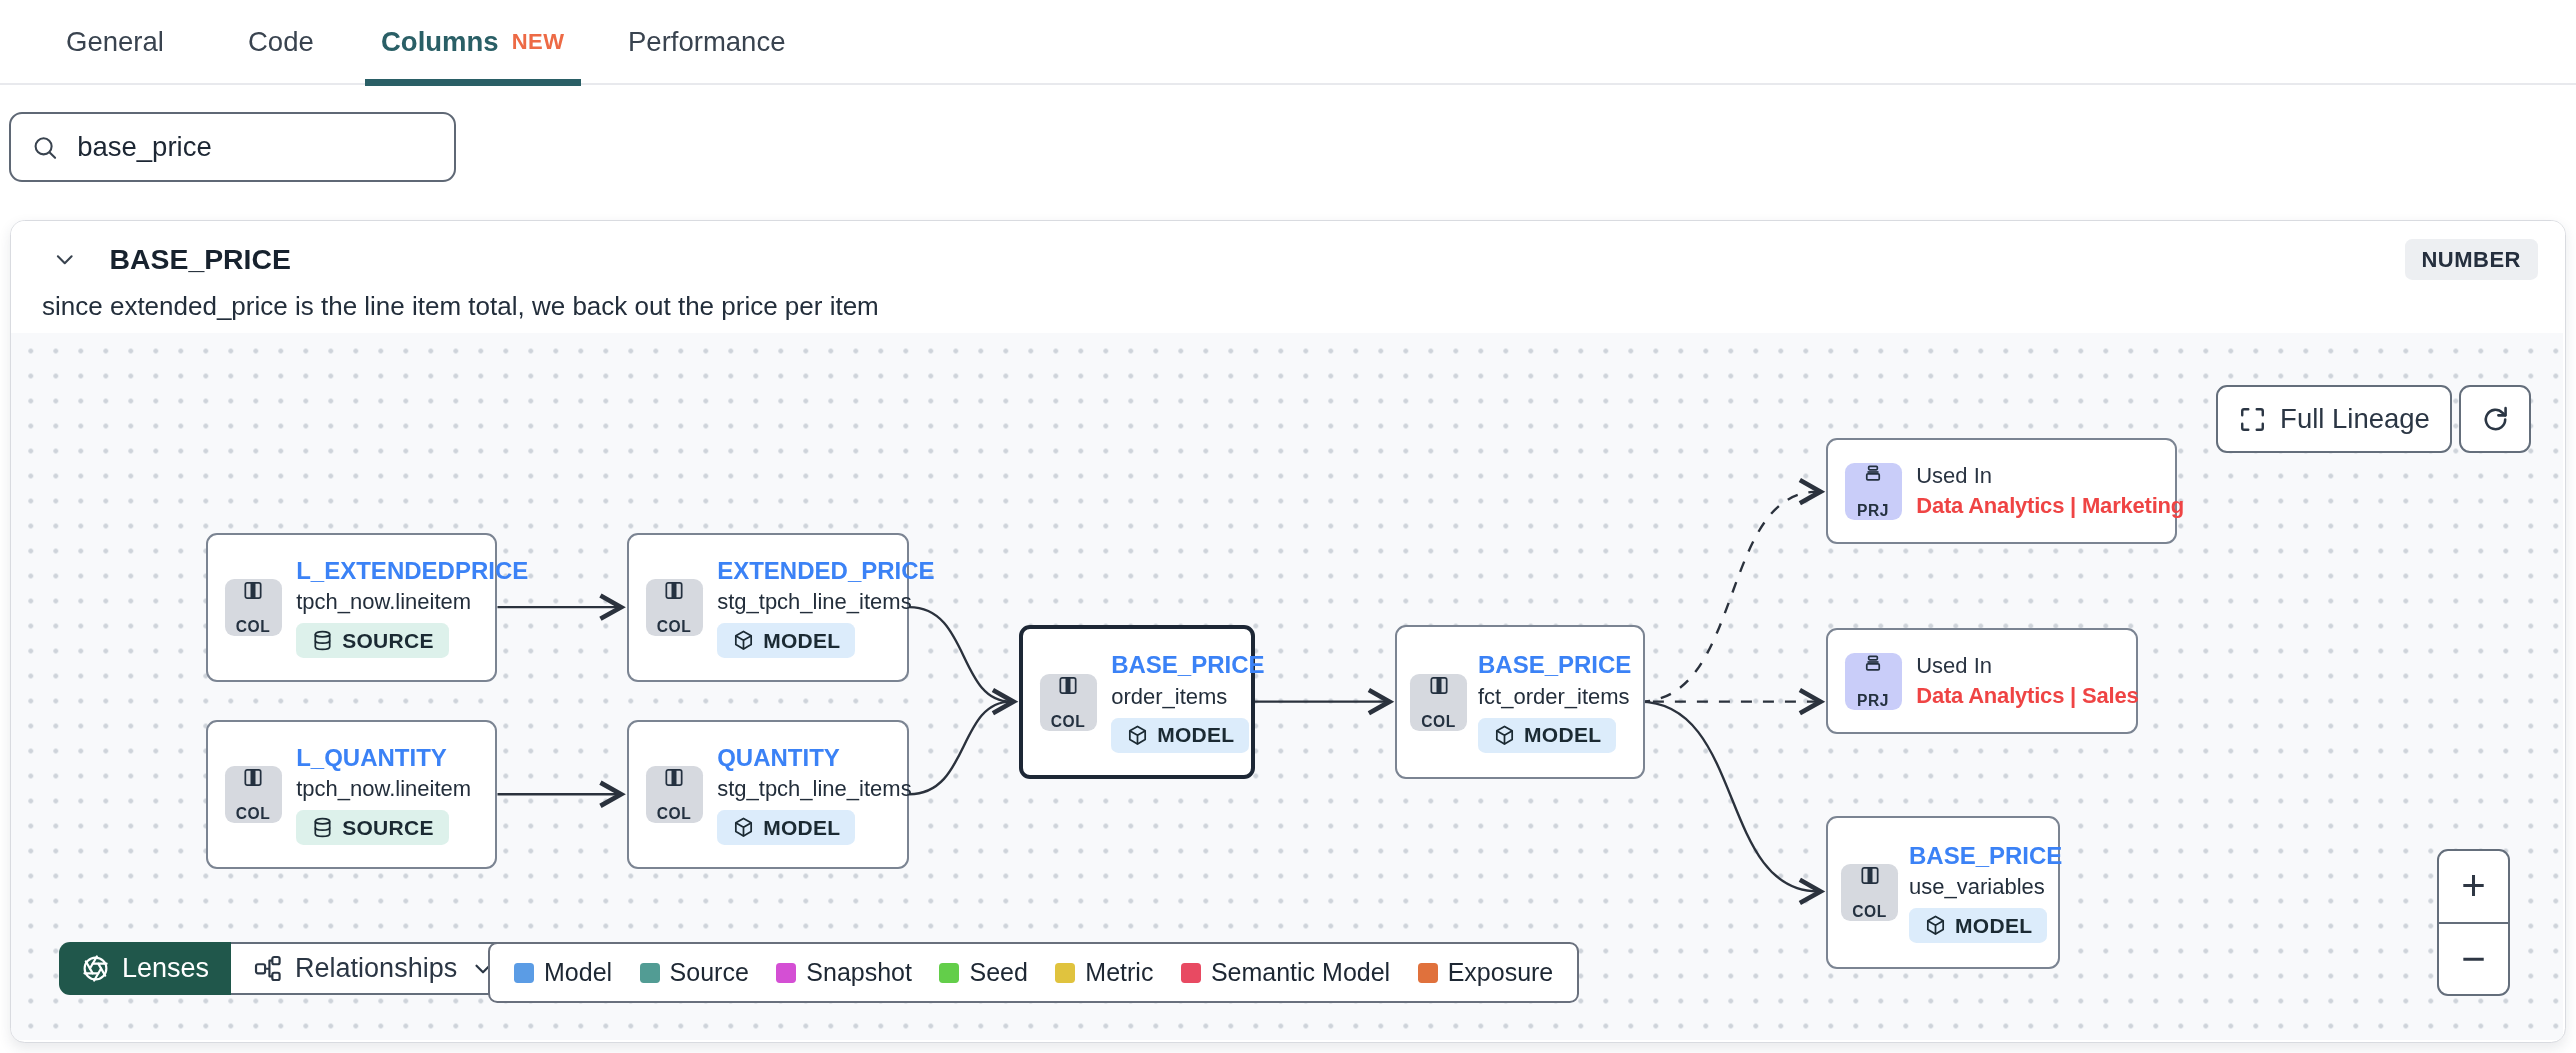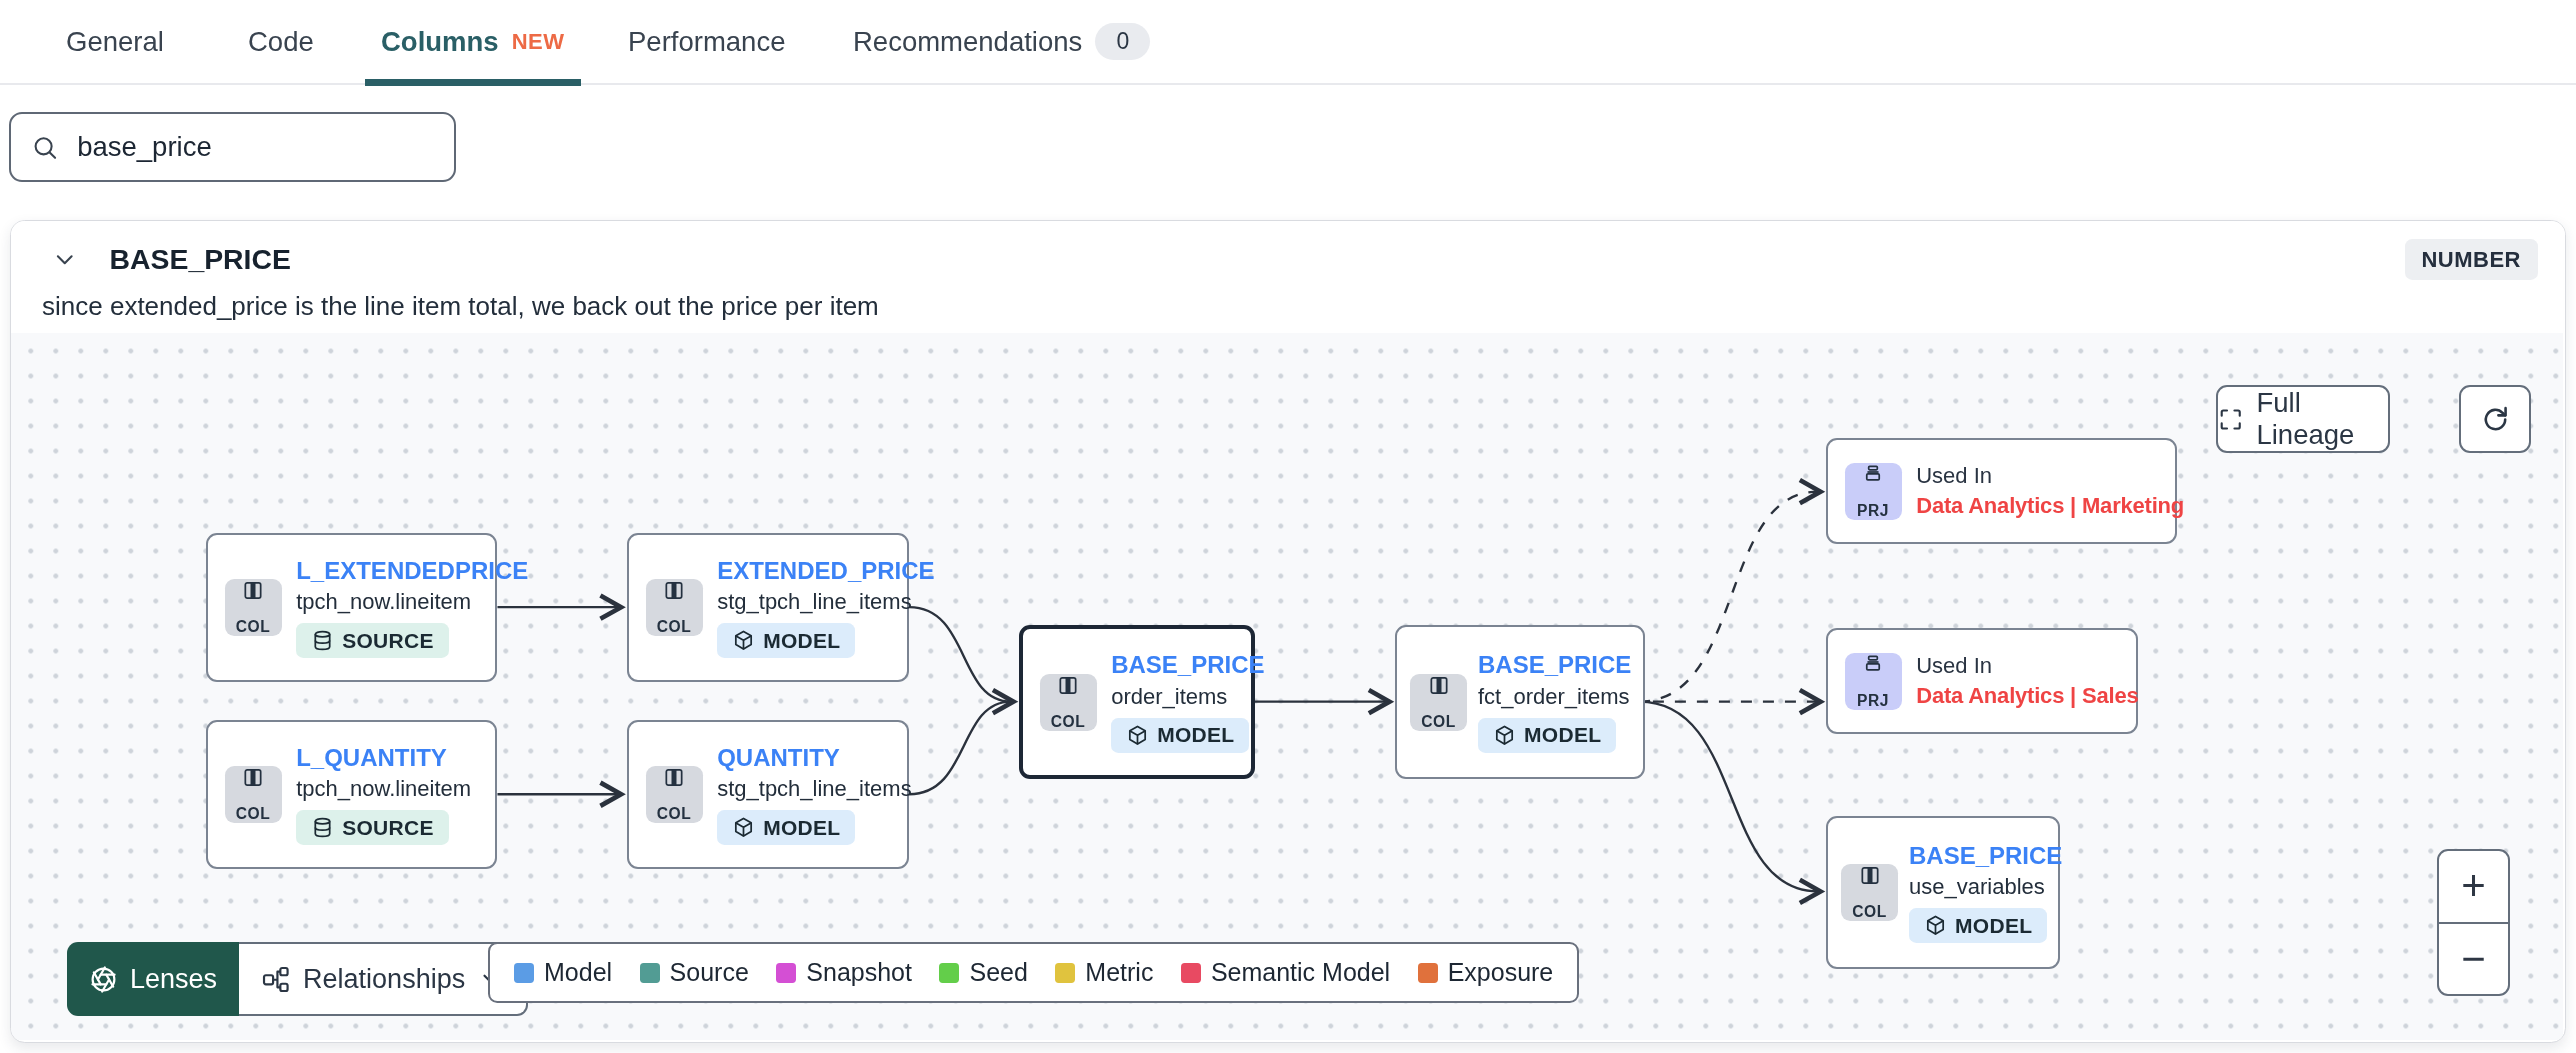--- a/index.html
+++ b/index.html
@@ -42,27 +42,27 @@
   .ntitle{font-size:24px;font-weight:700;color:#3b82f6;white-space:nowrap;}
   .nsub{font-size:22px;color:#232e3b;margin-top:4.6px;white-space:nowrap;}
   .tbadge{display:flex;align-items:center;gap:8.3px;margin-top:8.3px;border-radius:7.3px;padding:5.5px 14.7px;font-size:21px;font-weight:600;color:#1b2a33;letter-spacing:0.3px;}
   .tbadge.source{background:#ddf1eb;}
   .tbadge.model{background:#dcecfb;}
   .prj-label{font-size:22px;color:#2a3442;}
   .prj-title{font-size:22px;font-weight:600;color:#ef4444;margin-top:3.7px;white-space:nowrap;letter-spacing:-0.2px;}
 
   
   .btn{position:absolute;background:#fff;border:2.3px solid #646e7b;border-radius:11px;box-sizing:border-box;display:flex;align-items:center;justify-content:center;gap:13px;font-size:27.5px;color:#2b3644;z-index:4;cursor:pointer;}
-  .full-lineage{left:2205px;top:52px;width:174px;height:68px;}
+  .full-lineage{left:2205px;top:52px;width:236px;height:68px;}
   .refresh{left:2448px;top:52px;width:72px;height:68px;}
   .zoomctl{position:absolute;left:2426px;top:516px;width:73px;height:147px;border:2.3px solid #646e7b;border-radius:11px;background:#fff;box-sizing:border-box;display:flex;flex-direction:column;z-index:4;}
   .zoomctl .zbtn{flex:1;display:flex;align-items:center;justify-content:center;font-size:42px;font-weight:400;color:#2e3744;cursor:pointer;}
   .zoomctl .zbtn:first-child{border-bottom:2.3px solid #646e7b;}
 
-  .lenses-group{position:absolute;left:48px;top:609px;height:74px;display:flex;z-index:4;margin-left:8px;}
+  .lenses-group{position:absolute;left:48px;top:609px;height:53px;display:flex;z-index:4;}
   .lenses-btn{background:#20574b;color:#fff;display:flex;align-items:center;gap:12px;padding:0 22px;border-radius:11px 0 0 11px;font-size:27px;font-weight:500;cursor:pointer;}
   .rel-btn{background:#fff;border:2.3px solid #646e7b;border-left:none;border-radius:0 11px 11px 0;display:flex;align-items:center;gap:13px;padding:16px 22px;font-size:27px;color:#2b3644;box-sizing:border-box;cursor:pointer;}
 
   .legend{position:absolute;left:477px;top:609px;height:61px;border:2.3px solid #69707d;border-radius:9.2px;background:#fff;display:flex;align-items:center;gap:27.5px;padding:0 24px;box-sizing:border-box;z-index:4;}
   .leg-item{display:flex;align-items:center;gap:10px;font-size:25px;color:#1d2733;white-space:nowrap;}
   .leg-swatch{width:20px;height:20px;border-radius:3.7px;flex:0 0 auto;}
 </style>
 </head>
 <body>
 
@@ -73,24 +73,20 @@
   <div class="tab" style="left:248px">
       <span>Code</span>
     </div>
   <div class="tab active" style="left:381px">
     <span>Columns</span>
     <span class="tab-new">NEW</span>
   </div>
   <div class="tab" style="left:628px">
       <span>Performance</span>
     </div>
-  <div class="tab" style="left:853px">
-    <span>Recommendations</span>
-    <span class="tab-count">0</span>
-  </div>
 </div>
 
 <div class="search">
   <svg width="31" height="31" viewBox="0 0 24 24" fill="none" stroke="#39434f" stroke-width="1.8" stroke-linecap="round">
       <circle cx="11" cy="11" r="7"></circle>
       <line x1="16.3" y1="16.3" x2="21" y2="21"></line>
     </svg>
   <input type="text" value="base_price" style="">
 </div>
 

